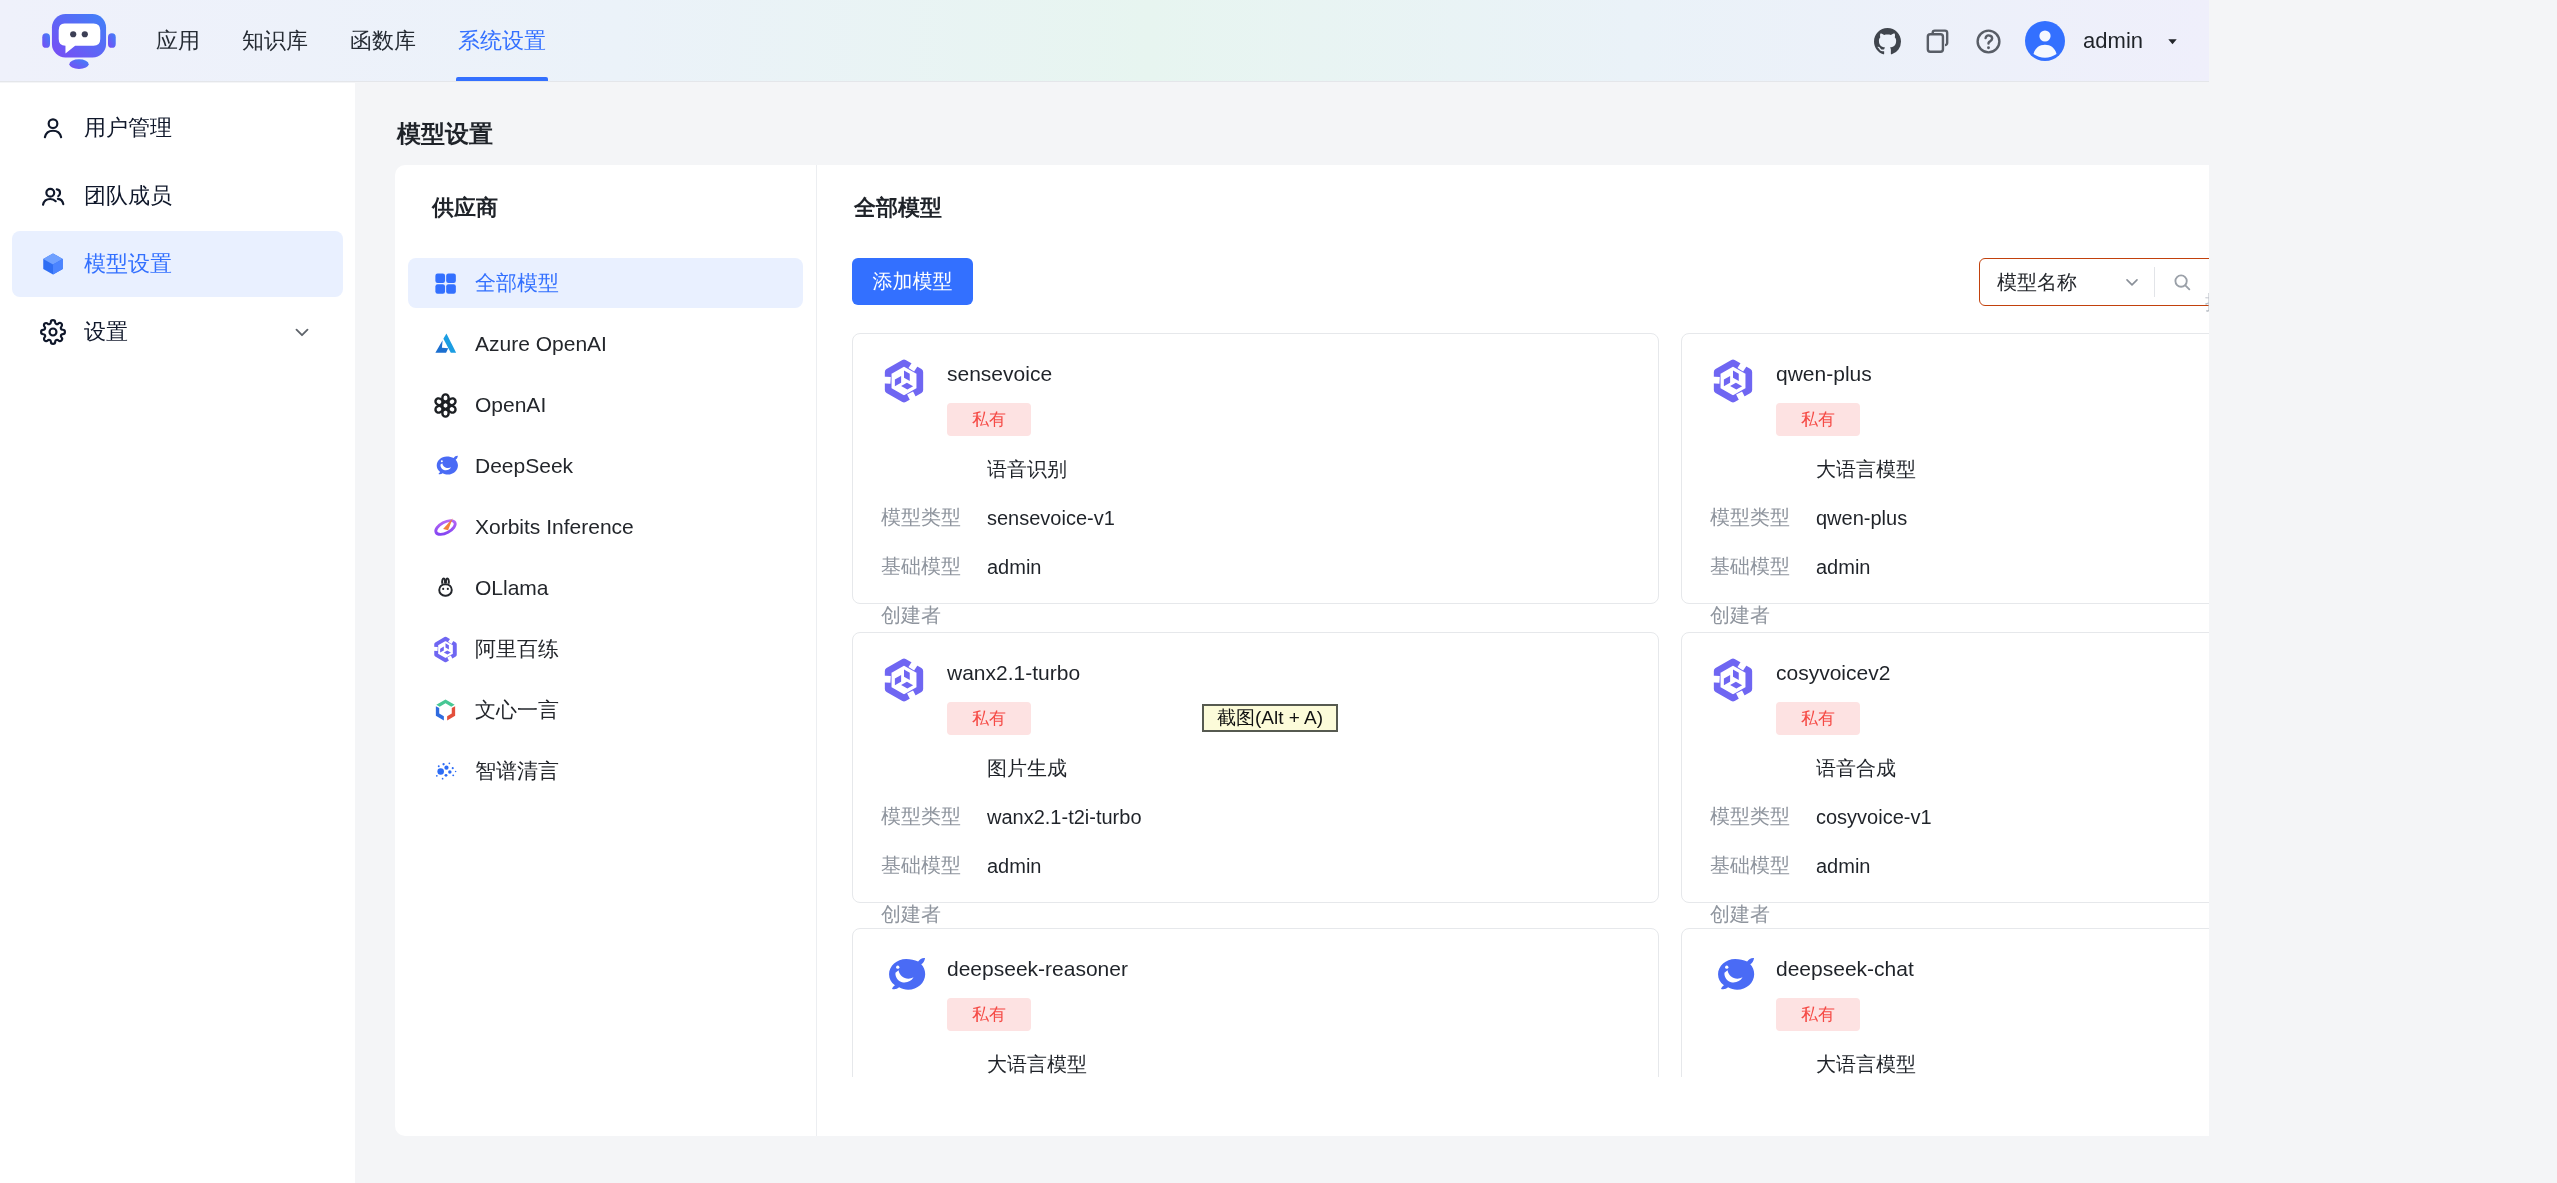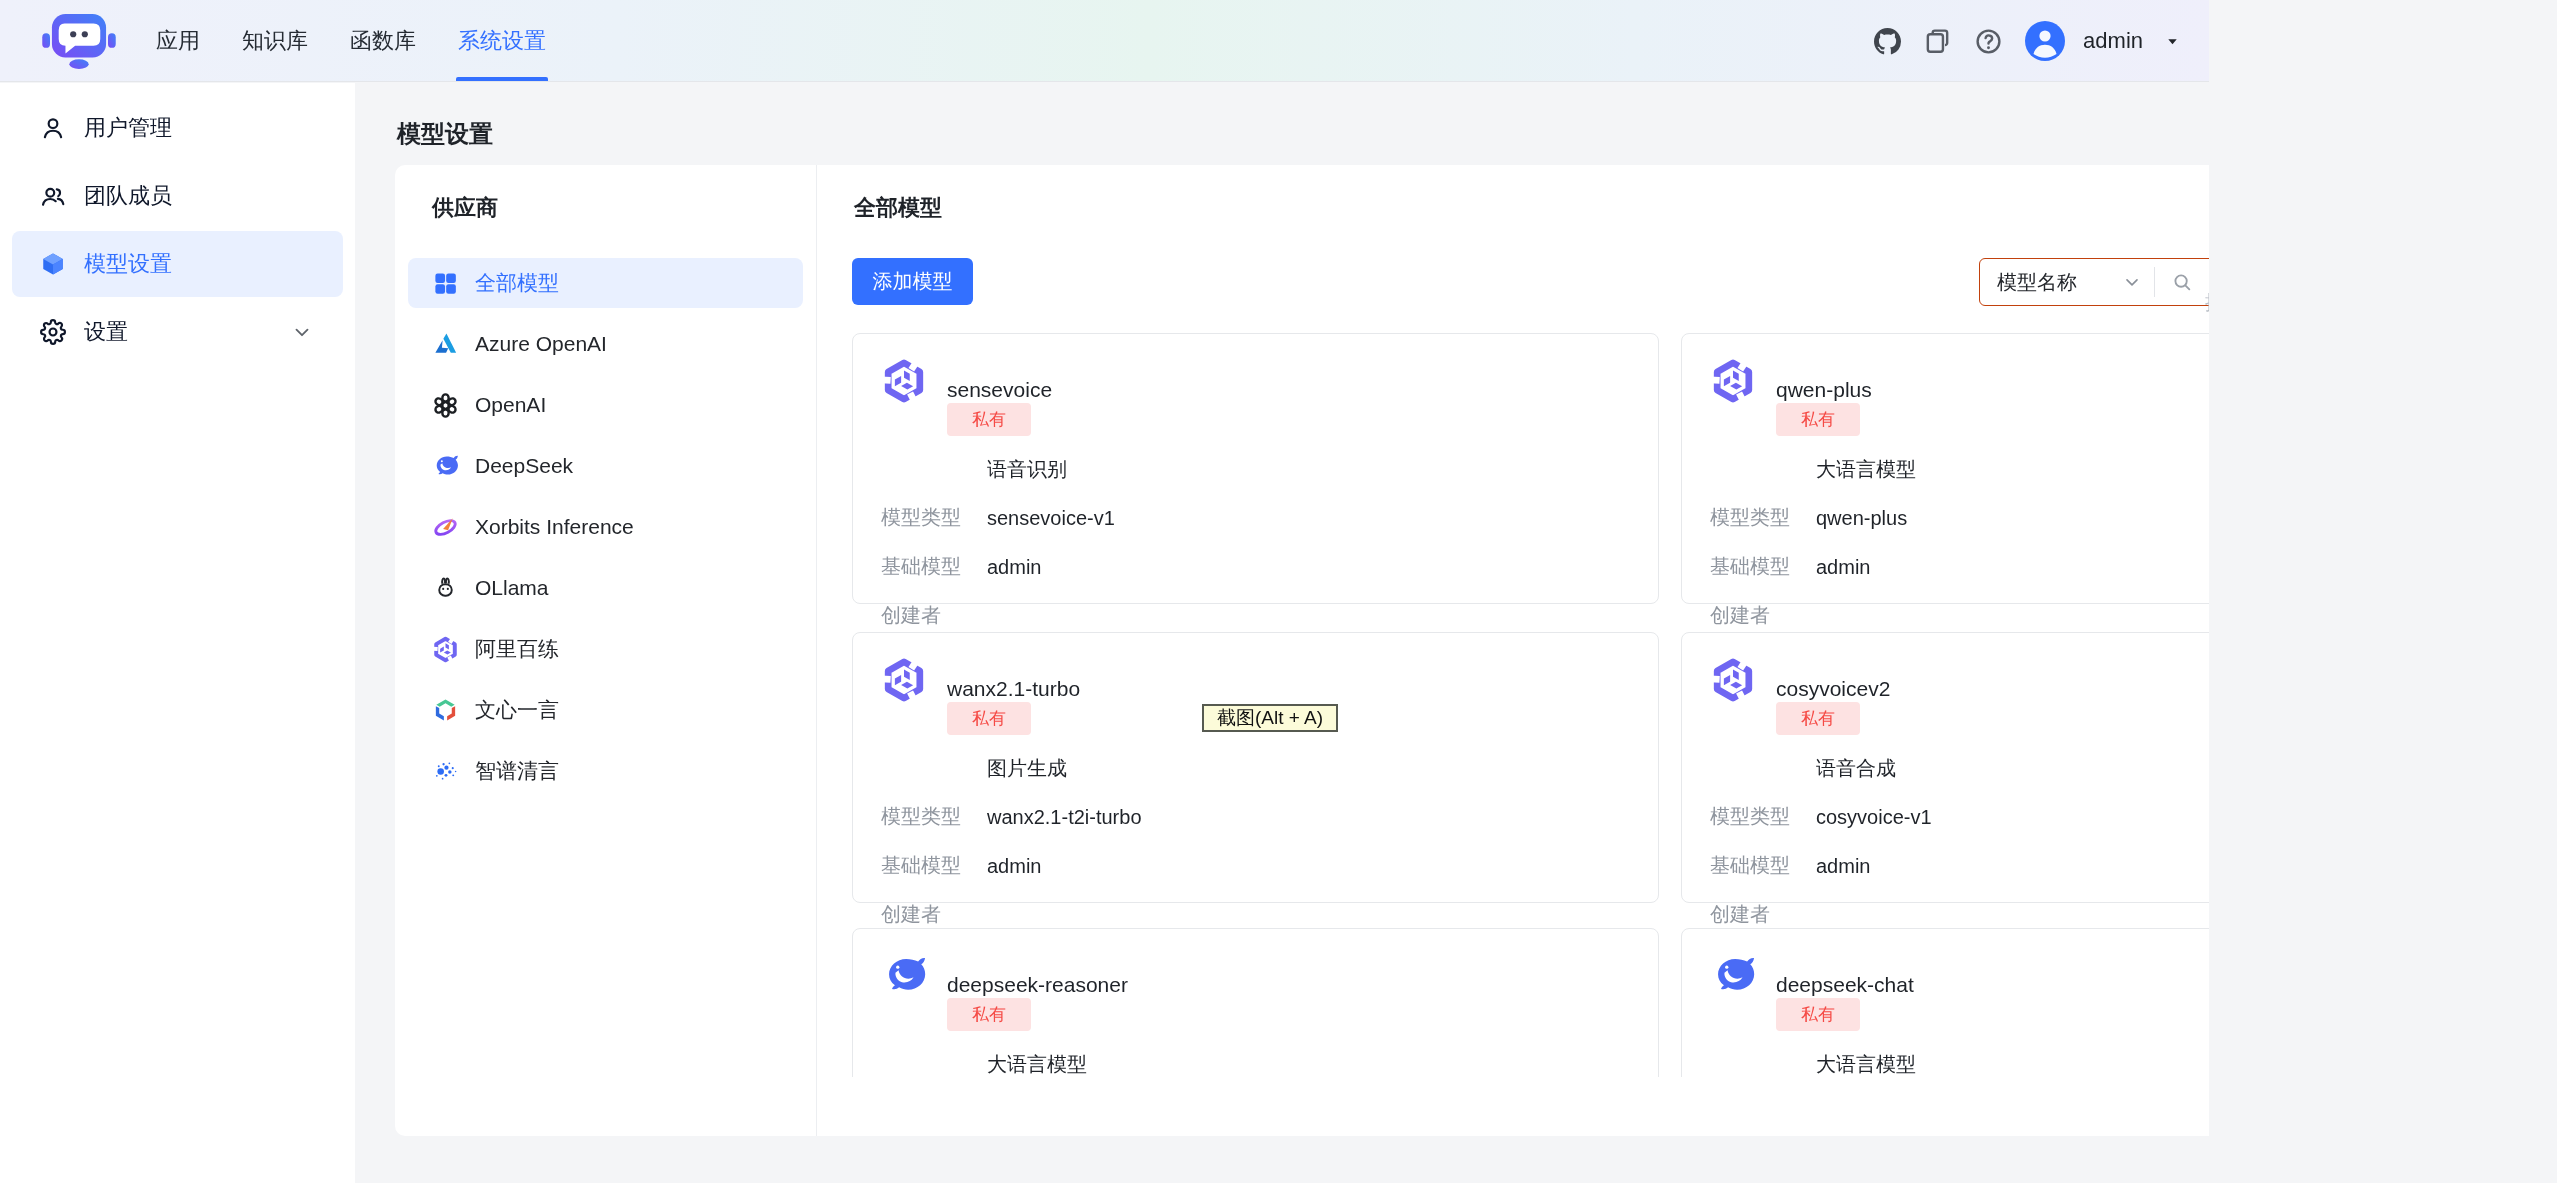--- a/index.html
+++ b/index.html
@@ -57,21 +57,21 @@
   .f-search{flex:1;height:100%;display:flex;align-items:center;padding-left:16px;gap:10px;}
   .f-search svg{width:22px;height:22px;color:#9aa0a8;flex:none;}
   .f-search input{border:none;outline:none;font-size:20px;color:#23262b;flex:1;background:transparent;font-family:inherit;margin-top:40px;}
   .f-search input::placeholder{color:#b9bec6;}
 
   
   .cards-clip{position:absolute;left:0;top:0;width:100%;height:912px;overflow:hidden;}
   .card{position:absolute;width:807px;height:271px;background:#fff;border:1px solid #e6e8eb;border-radius:8px;box-sizing:border-box;cursor:pointer;}
   .c-icon{position:absolute;left:28px;top:24px;width:46px;height:46px;}
   .c-icon svg{width:46px;height:46px;display:block;}
-  .c-name{position:absolute;left:94px;top:44px;font-size:21px;font-weight:500;color:#1f2329;}
+  .c-name{position:absolute;left:94px;top:28px;font-size:21px;font-weight:500;color:#1f2329;}
   .c-badge{position:absolute;left:94px;top:69px;background:#fde2e2;color:#f54a45;font-size:17px;line-height:17px;
     padding:8px 25px;border-radius:4px;}
   .c-row{position:absolute;left:0;width:100%;height:26px;}
   .c-label{position:absolute;left:28px;font-size:20px;color:#8f959e;line-height:26px;margin-top:48px;}
   .c-value{position:absolute;left:134px;font-size:20px;color:#1f2329;font-weight:500;line-height:26px;}
 
   
   .snip-tooltip{position:absolute;left:1202px;top:704px;width:136px;height:28px;background:#fcfbd9;
     border:2px solid #565a50;box-sizing:border-box;color:#121212;font-size:19px;line-height:23px;text-align:center;z-index:50;}
 </style>

